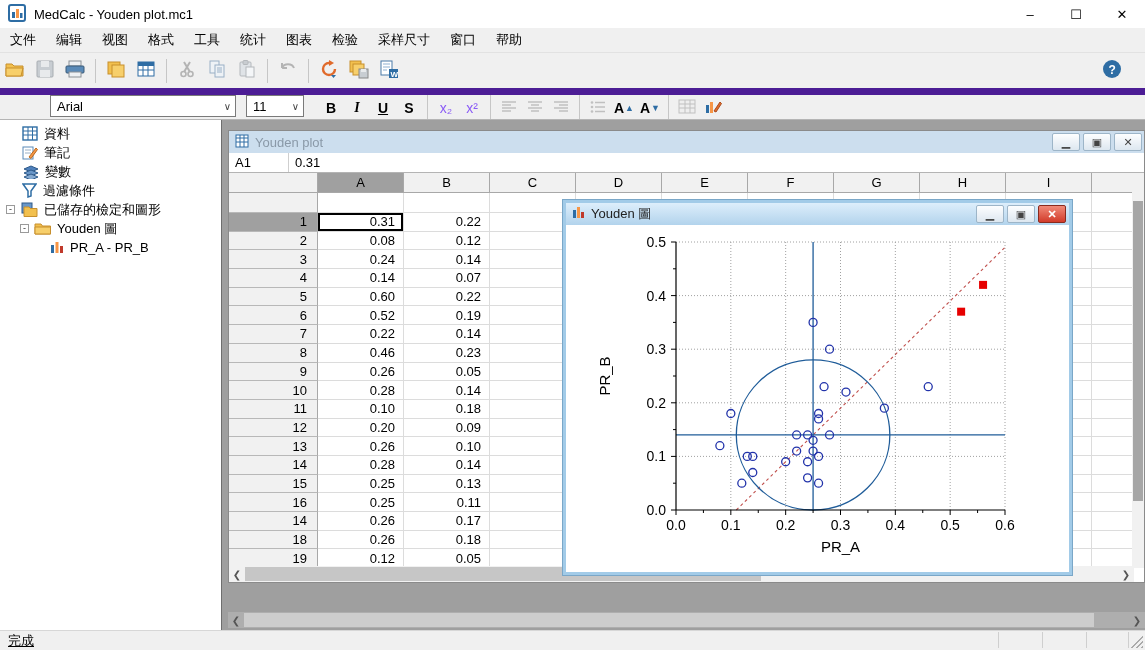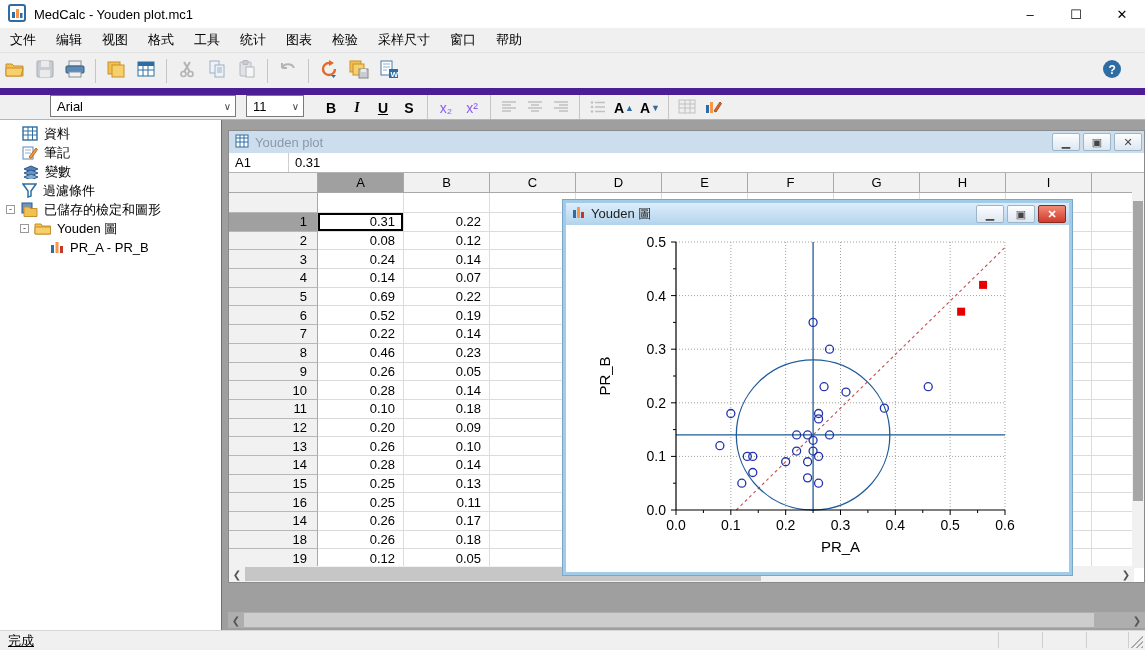--- a/index.html
+++ b/index.html
@@ -447,21 +447,21 @@
           <div class="cell"></div>
           <div class="cell"></div>
           <div class="cell"></div>
           <div class="cell"></div>
           <div class="cell"></div>
           <div class="cell"></div>
           <div class="cell" style="width: 42px;"></div>
         </div>
         <div class="srow">
           <div class="rowhdr">5</div>
-          <div class="cell">0.69</div>
+          <div class="cell">0.60</div>
           <div class="cell">0.22</div>
           <div class="cell"></div>
           <div class="cell"></div>
           <div class="cell"></div>
           <div class="cell"></div>
           <div class="cell"></div>
           <div class="cell"></div>
           <div class="cell"></div>
           <div class="cell" style="width: 42px;"></div>
         </div>

